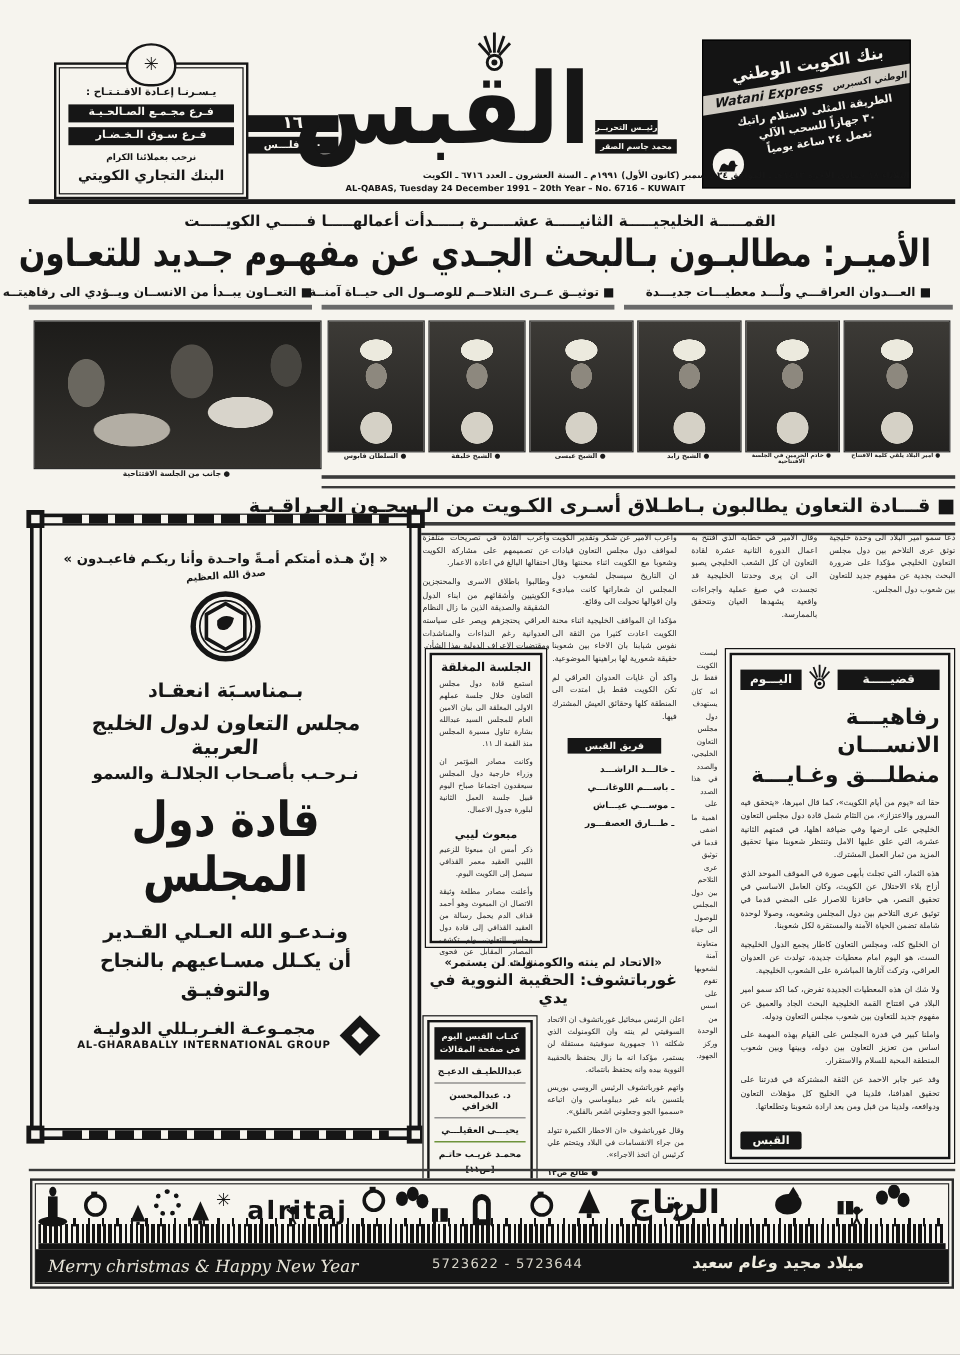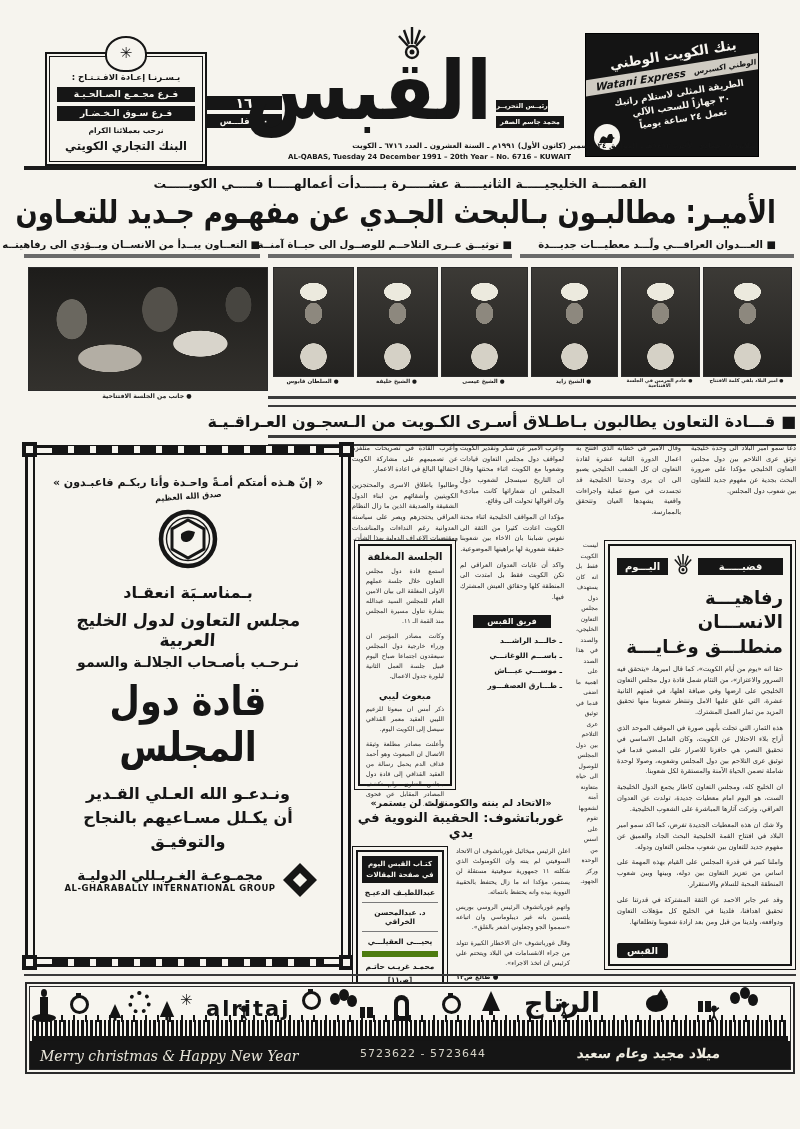--- a/index.html
+++ b/index.html
@@ -152,21 +152,21 @@
 
   <div class="abs portrait" style="left:703px;top:267px;width:87px;height:108px;"></div>
   <div class="abs cap" style="left:703px;top:378px;width:87px;font-size:4.8px;">● امير البلاد يلقي كلمة الافتتاح</div>
 
   <div class="abs" style="left:268px;top:396px;width:528px;">
     <div class="band-rule"></div>
     <div class="b rtl ctr" style="font-size:16px;white-space:nowrap;padding:5px 0 4px;">■ قـــادة التعاون يطالبون بـاطـلاق أسـرى الكـويت من الـسجـون العـراقـيـة</div>
     <div class="band-rule"></div>
   </div>
 
-  <div class="abs ghar" style="left:25px;top:445px;width:320px;height:516px;">
+  <div class="abs ghar" style="left:25px;top:428px;width:320px;height:516px;">
     <div class="frame"></div>
     <span class="knot" style="left:-6px;top:-6px;"></span>
     <span class="knot" style="right:-6px;top:-6px;"></span>
     <span class="knot" style="left:-6px;bottom:-6px;"></span>
     <span class="knot" style="right:-6px;bottom:-6px;"></span>
     <span class="chain" style="top:-2px;"></span>
     <span class="chain" style="bottom:-2px;"></span>
 
     <div class="rtl" style="position:relative;height:100%;display:flex;flex-direction:column;align-items:center;padding:24px 20px;box-sizing:border-box;">
       <div class="b ctr" style="font-size:11px;margin-top:4px;">« إنّ هـذه أمتكم أمـةً واحـدة وأنا ربكـم فاعبـدون »</div>
@@ -278,21 +278,21 @@
         <div class="b" style="font-size:6.5px;text-align:left;">● طالع ص١٣</div>
       </div>
       <div class="dblbox" style="width:96px;box-sizing:border-box;">
         <div class="in" style="padding:4px;display:flex;flex-direction:column;">
           <div class="strip b rtl" style="font-size:7px;padding:3px 2px;line-height:1.5;">
             <div>كتـاب القبس اليوم</div>
             <div>في صفحة المقالات</div>
           </div>
           <div class="b rtl ctr" style="font-size:7.4px;padding:5px 0;border-bottom:1px solid #7a7a7a;">عبداللطيـف الدعيـج</div>
           <div class="b rtl ctr" style="font-size:7.4px;padding:5px 0;border-bottom:1px solid #7a7a7a;">د. عبدالمحسن الخرافي</div>
-          <div class="b rtl ctr" style="font-size:7.4px;padding:5px 0;border-bottom:6px solid #4d7c0f;">يحيـــى العقيلـــي</div>
+          <div class="b rtl ctr" style="font-size:7.4px;padding:5px 0;border-bottom:1px solid #4d7c0f;">يحيـــى العقيلـــي</div>
           <div class="b rtl ctr" style="font-size:7.4px;padding:5px 0;">محمـد غريـب حاتـم</div>
           <div class="b rtl ctr" style="font-size:7px;margin-top:auto;">[ص١١]</div>
         </div>
       </div>
     </div>
   </div>
 
   <div class="abs" style="left:24px;top:974px;width:772px;height:2px;background:#3a3a3a;"></div>
 
   <div class="abs" style="left:25px;top:982px;width:770px;height:92px;border:2px solid #2a2a2a;background:#f7f5ef;padding:2px;box-sizing:border-box;">

